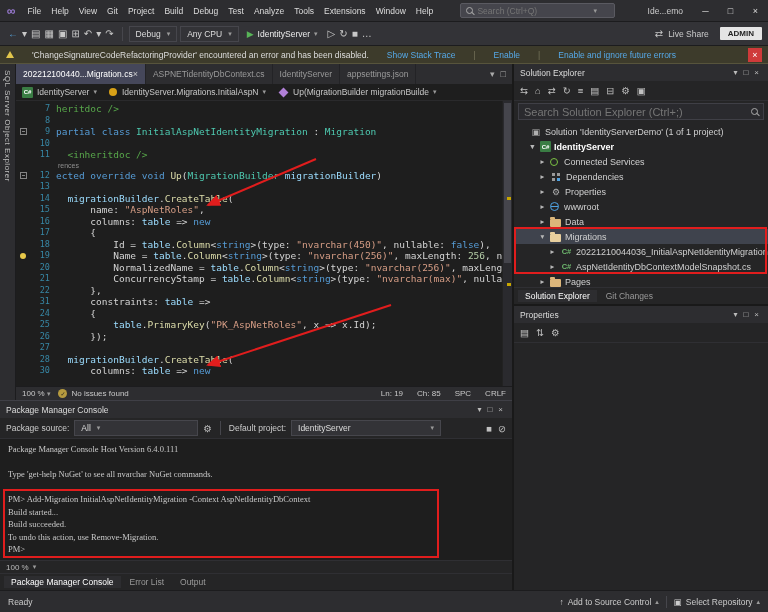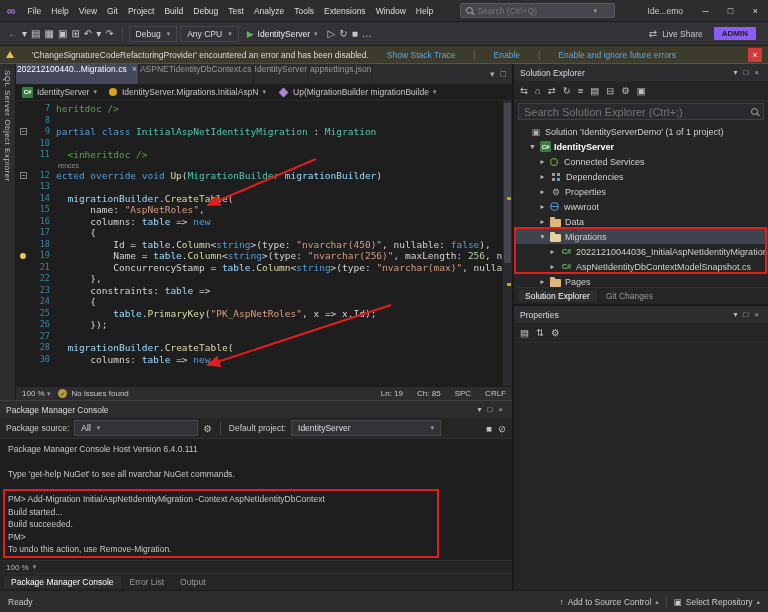--- a/index.html
+++ b/index.html
@@ -23,41 +23,41 @@
 
   
   .toolbar{height:24px;background:#333337;display:flex;align-items:center;padding:0 6px;gap:3px;border-bottom:1px solid #1c1c1e;flex:none}
   .tbi{color:#c8c8c8;font-size:10px;padding:0 2px}
   .tbi.blue{color:#56a0d6}
   .tbsep{width:1px;height:14px;background:#46464c;margin:0 3px;flex:none}
   .combo{display:flex;align-items:center;gap:6px;background:#333337;border:1px solid #46464c;height:16px;padding:0 6px;font-size:8.5px;color:#ddd}
   .startbtn{display:flex;align-items:center;gap:4px;padding:0 5px;height:18px;font-size:8.5px;color:#eee}
   .play{color:#58b458;font-size:9px}
   .liveshare{margin-left:auto;display:flex;align-items:center;gap:3px;font-size:8.5px;color:#ccc}
-  .admin{background:#8b5cf6;color:#222;font-size:8px;font-weight:bold;padding:2px 8px;border-radius:1px;margin-left:8px;margin-right:6px}
+  .admin{background:#e5e5e5;color:#222;font-size:8px;font-weight:bold;padding:2px 8px;border-radius:1px;margin-left:8px;margin-right:0}
 
   
   .infobar{height:18px;background:#3d3b2b;border-bottom:1px solid #57543c;display:flex;align-items:center;gap:18px;padding:0 6px;font-size:8.5px;color:#ddd;flex:none}
   .warn{width:0;height:0;border-left:4px solid transparent;border-right:4px solid transparent;border-bottom:7px solid #e2c64c;flex:none}
   .iblink{color:#56a9e8;cursor:default}
   .ibsep{color:#77745c}
   .ibclose{margin-left:auto;width:14px;height:14px;background:#cf3a3a;color:#fff;display:flex;align-items:center;justify-content:center;font-size:9px;flex:none}
 
   
   .main{flex:1;display:flex;min-height:0}
   .left-col{width:512px;display:flex;flex-direction:column;min-height:0;flex:none}
   .right-col{flex:1;border-left:2px solid #191919;display:flex;flex-direction:column;background:#252526;min-width:0}
 
   .editor-zone{height:336px;display:flex;flex:none}
   .sidestrip{width:16px;background:#2d2d30;border-right:1px solid #1c1c1e;display:flex;justify-content:center;padding-top:6px;flex:none}
   .sidestrip span{writing-mode:vertical-rl;font-size:8px;color:#bdbdbd;letter-spacing:.5px}
   .editor-stack{flex:1;display:flex;flex-direction:column;min-width:0;background:#1e1e1e}
 
   .etabs{height:20px;background:#2d2d30;display:flex;align-items:stretch;flex:none}
-  .etab{display:flex;gap:5px;padding:0 1px;font-size:8.5px;color:#9a9a9a;border-right:1px solid #232326;white-space:nowrap}
+  .etab{display:flex;align-items:center;padding:0 7px;font-size:8.5px;color:#9a9a9a;border-right:1px solid #232326;white-space:nowrap}
   .etab.active{background:#45475a;color:#fff}
   .etab-close{font-size:9px;color:#ccc}
   .etabs-right{margin-left:auto;display:flex;align-items:center;gap:6px;padding:0 6px;color:#aaa;font-size:9px}
 
   .crumbbar{height:17px;background:#1e1e1e;border-bottom:1px solid #2a2a2c;display:flex;align-items:center;padding:0 6px;gap:12px;flex:none}
   .crumb{display:flex;align-items:center;gap:4px;font-size:8.5px;color:#c8c8c8;white-space:nowrap}
 
   .code-wrap{flex:1;position:relative;overflow:hidden;display:flex;min-height:0}
   .code-lines{flex:1;padding-top:2px;overflow:hidden}
   .code-line{display:flex;height:11.5px;line-height:11.5px;font-family:"DejaVu Sans Mono",monospace;font-size:9.5px}
@@ -78,21 +78,21 @@
   .estatus{height:14px;background:#2d2d30;border-top:1px solid #1c1c1e;display:flex;align-items:center;gap:8px;padding:0 6px;font-size:8px;color:#c8c8c8;flex:none}
   .chk{width:9px;height:9px;border-radius:50%;background:#b59a3f;color:#1e1e1e;font-size:6px;display:flex;align-items:center;justify-content:center;flex:none}
   .est-right{margin-left:auto;display:flex;gap:14px}
 
   
   .console-panel{flex:1;display:flex;flex-direction:column;background:#e5e5e5;border-top:1px solid #3f3f46;min-height:0}
   .panel-header{height:17px;display:flex;align-items:center;padding:0 6px;font-size:8.5px;color:#ddd;background:#2d2d30;flex:none}
   .hicons{margin-left:auto;display:flex;align-items:center}
   .hico{color:#bbb;font-size:8px;padding:0 3px}
   .con-toolbar{height:21px;display:flex;align-items:center;gap:5px;padding:0 6px;background:#252526;border-bottom:1px solid #2f2f33;font-size:8.5px;color:#ccc;flex:none}
-  .con-output{flex:1;position:relative;background:#1e1e1e;padding:4px 8px;font-family:Liberation Sans, sans-serif;font-size:8.5px;line-height:12.5px;color:#c8c8c8;overflow:hidden}
+  .con-output{flex:1;position:relative;background:#1e1e1e;padding:4px 8px;font-family:Liberation Serif, serif;font-size:8.5px;line-height:12.5px;color:#c8c8c8;overflow:hidden}
   .con-line{white-space:pre}
   .redbox{position:absolute;border:2px solid var(--ann,#e11d1d);pointer-events:none;z-index:6}
   #console-redbox{left:3px;top:50px;width:436px;height:69px}
   .con-zoom{height:13px;display:flex;align-items:center;gap:4px;padding:0 6px;font-size:8px;color:#bbb;background:#252526;border-top:1px solid #2f2f33;flex:none}
   .btabs{height:17px;display:flex;align-items:center;background:#252526;padding:0 4px;gap:2px;border-top:1px solid #2f2f33;flex:none}
   .btab{padding:1px 7px;font-size:8.5px;color:#9a9a9a;white-space:nowrap}
   .btab.active{color:#fff;background:#2d2d30}
 
   
   .se-panel{height:242px;display:flex;flex-direction:column;border-bottom:2px solid #191919;flex:none;min-width:0}
@@ -334,31 +334,36 @@
                 </div>
                 <div class="code-line">
                   <span class="cl-margin">
                     <span class="bulbdot"></span>
                   </span>
                   <span class="cl-num">19</span>
                   <span class="code-text"><span class="tk-pln">          Name = </span><span class="tk-var">table</span><span class="tk-pln">.</span><span class="tk-mth">Column</span><span class="tk-pln">&lt;</span><span class="tk-kw">string</span><span class="tk-pln">&gt;(type: </span><span class="tk-str">"nvarchar(256)"</span><span class="tk-pln">, maxLength: </span><span class="tk-num">256</span><span class="tk-pln">, nu</span></span>
                 </div>
                 <div class="code-line">
                   <span class="cl-margin"></span>
+                  <span class="cl-num">20</span>
+                  <span class="code-text"><span class="tk-pln">          NormalizedName = </span><span class="tk-var">table</span><span class="tk-pln">.</span><span class="tk-mth">Column</span><span class="tk-pln">&lt;</span><span class="tk-kw">string</span><span class="tk-pln">&gt;(type: </span><span class="tk-str">"nvarchar(256)"</span><span class="tk-pln">, maxLeng</span></span>
+                </div>
+                <div class="code-line">
+                  <span class="cl-margin"></span>
                   <span class="cl-num">21</span>
                   <span class="code-text"><span class="tk-pln">          ConcurrencyStamp = </span><span class="tk-var">table</span><span class="tk-pln">.</span><span class="tk-mth">Column</span><span class="tk-pln">&lt;</span><span class="tk-kw">string</span><span class="tk-pln">&gt;(type: </span><span class="tk-str">"nvarchar(max)"</span><span class="tk-pln">, nullab</span></span>
                 </div>
                 <div class="code-line">
                   <span class="cl-margin"></span>
                   <span class="cl-num">22</span>
                   <span class="code-text"><span class="tk-pln">      },</span></span>
                 </div>
                 <div class="code-line">
                   <span class="cl-margin"></span>
-                  <span class="cl-num">23</span>
+                  <span class="cl-num">31</span>
                   <span class="code-text"><span class="tk-pln">      constraints: </span><span class="tk-var">table</span><span class="tk-pln"> =&gt;</span></span>
                 </div>
                 <div class="code-line">
                   <span class="cl-margin"></span>
                   <span class="cl-num">24</span>
                   <span class="code-text"><span class="tk-pln">      {</span></span>
                 </div>
                 <div class="code-line">
                   <span class="cl-margin"></span>
                   <span class="cl-num">25</span>
@@ -445,22 +450,22 @@
         </div>
         <div class="con-output">
           <div id="console-lines">
               <div class="con-line">Package Manager Console Host Version 6.4.0.111</div>
               <div class="con-line">&nbsp;</div>
               <div class="con-line">Type 'get-help NuGet' to see all nvarchar NuGet commands.</div>
               <div class="con-line">&nbsp;</div>
               <div class="con-line">PM&gt; Add-Migration InitialAspNetIdentityMigration -Context AspNetIdentityDbContext</div>
               <div class="con-line">Build started...</div>
               <div class="con-line">Build succeeded.</div>
+              <div class="con-line">To undo this action, use Remove-Migration.</div>
               <div class="con-line">PM&gt;</div>
-              <div class="con-line">To undo this action, use Remove-Migration.</div>
             </div>
           <div class="redbox" id="console-redbox"></div>
         </div>
         <div class="con-zoom">
           <span>100 %</span>
             <span class="chev9">▾</span>
         </div>
         <div class="btabs" id="console-tabs">
             <span class="btab active">Package Manager Console</span>
             <span class="btab">Error List</span>

